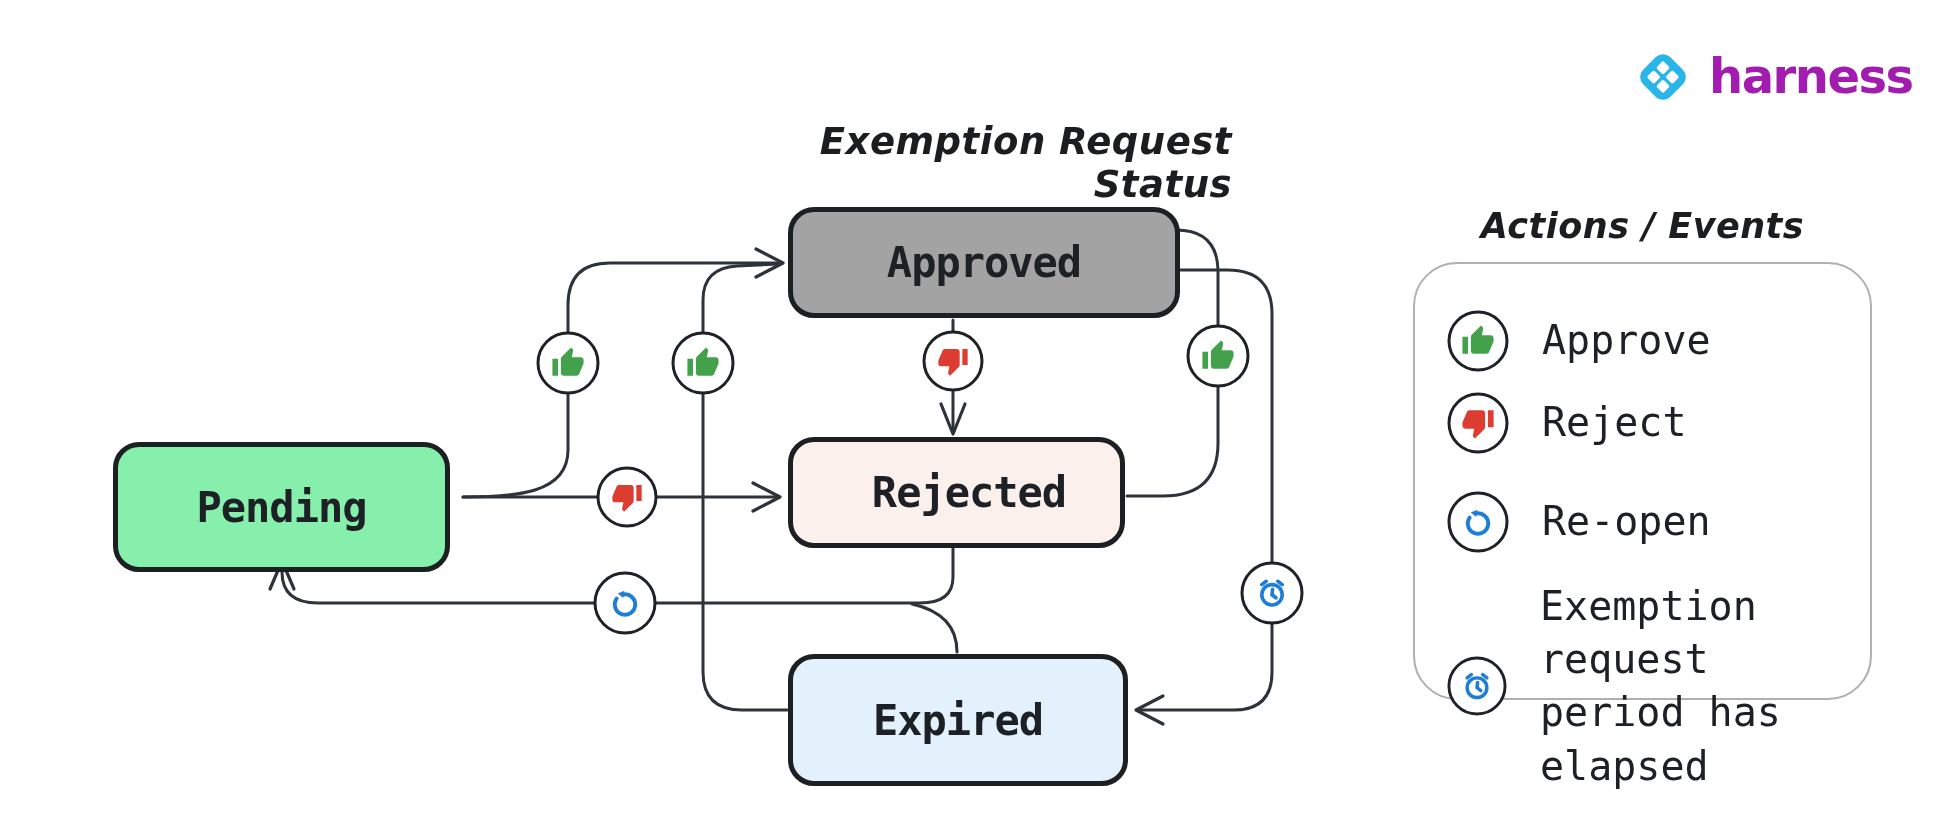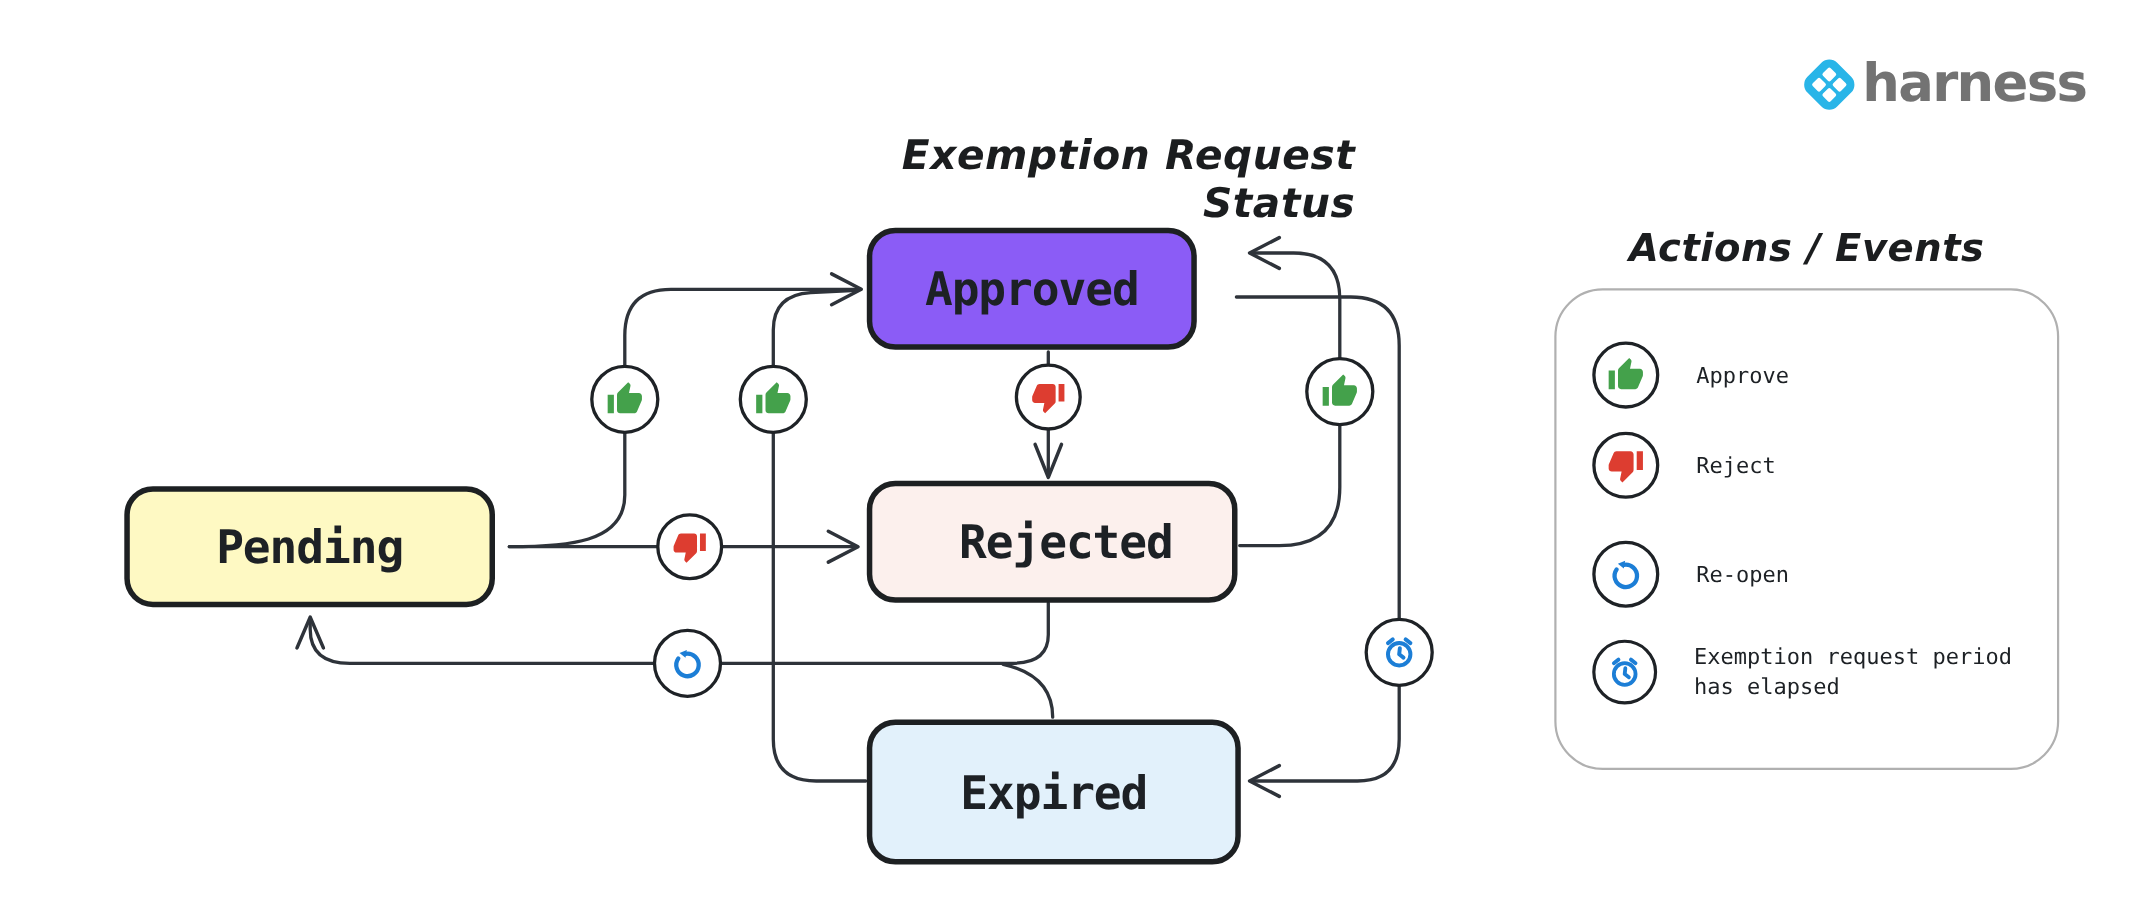--- a/index.html
+++ b/index.html
@@ -11,37 +11,37 @@
   .ah{fill:none;stroke:#2e333a;stroke-width:3.2;stroke-linecap:round;stroke-linejoin:round;}
   .node-circle{fill:#ffffff;stroke:#1e2226;stroke-width:3;}
   .fill-green{fill:#44a14b;}
   .fill-red{fill:#dd3d30;}
   .stroke-blue{stroke:#1c7ed6;fill:none;stroke-width:2.4;stroke-linecap:round;}
   .fill-blue{fill:#1c7ed6;}
 
   .state{position:absolute;z-index:2;box-sizing:border-box;border:5px solid #1d2022;border-radius:26px;
          display:flex;align-items:center;justify-content:center;
          font-size:42px;font-weight:600;color:#1d2125;letter-spacing:-1px;}
-  #state-pending {left:113px;top:442px;width:337px;height:110px;background:#fef9c3;text-align:right;}
-  #state-approved{left:788px;top:207px;width:300px;height:111px;background:#8b5cf6;}
+  #state-pending {left:113px;top:442px;width:337px;height:130px;background:#86efac;text-align:right;}
+  #state-approved{left:788px;top:207px;width:392px;height:111px;background:#a3a3a3;}
   #state-rejected{left:788px;top:437px;width:337px;height:111px;background:#fcf0ed;padding-left:25px;}
   #state-expired {left:788px;top:654px;width:340px;height:132px;background:#e2f1fb;}
 
   .hand{font-family:"DejaVu Sans","Liberation Sans",sans-serif;font-style:italic;font-weight:600;color:#1b1d1f;}
   #diagram-title{position:absolute;z-index:2;left:692px;top:120px;width:540px;text-align:right;font-size:37px;letter-spacing:0.5px;}
   #legend-title{position:absolute;z-index:2;left:1413px;top:206px;width:459px;text-align:center;font-size:35px;letter-spacing:0.5px;}
 
   #legend-box{position:absolute;z-index:2;left:1413px;top:262px;width:459px;height:438px;box-sizing:border-box;
               border:2.5px solid #b0b0b0;border-radius:44px;background:#ffffff;}
   .legend-row{position:absolute;left:32px;display:flex;align-items:center;gap:33px;}
-  .legend-label{font-size:20px;font-weight:500;color:#1d2125;line-height:1.33;max-width:330px;}
+  .legend-label{font-size:40px;font-weight:500;color:#1d2125;line-height:1.33;max-width:330px;}
 
   #brand{position:absolute;z-index:2;left:1636px;top:50px;display:flex;align-items:center;}
   #brand-name{font-family:"DejaVu Sans","Liberation Sans",sans-serif;font-weight:700;font-size:48px;
-              color:#737373;letter-spacing:-1.5px;margin-left:3px;margin-top:-2px;}
+              color:#a21caf;letter-spacing:-1.5px;margin-left:19px;margin-top:-2px;}
 </style>
 </head>
 <body>
 
 <div id="stage">
 
   <svg width="0" height="0" style="position:absolute" aria-hidden="true">
     <defs>
       <symbol id="sym-thumb-up" viewBox="0 0 24 24">
         <path d="M1 21h4V9H1v12zM23 10c0-1.1-.9-2-2-2h-6.31l.95-4.57.03-.32c0-.41-.17-.79-.44-1.06L14.17 1 7.58 7.59C7.22 7.95 7 8.45 7 9v10c0 1.1.9 2 2 2h9c.83 0 1.54-.5 1.84-1.22l3.02-7.05c.09-.23.14-.47.14-.73v-2z"></path>

